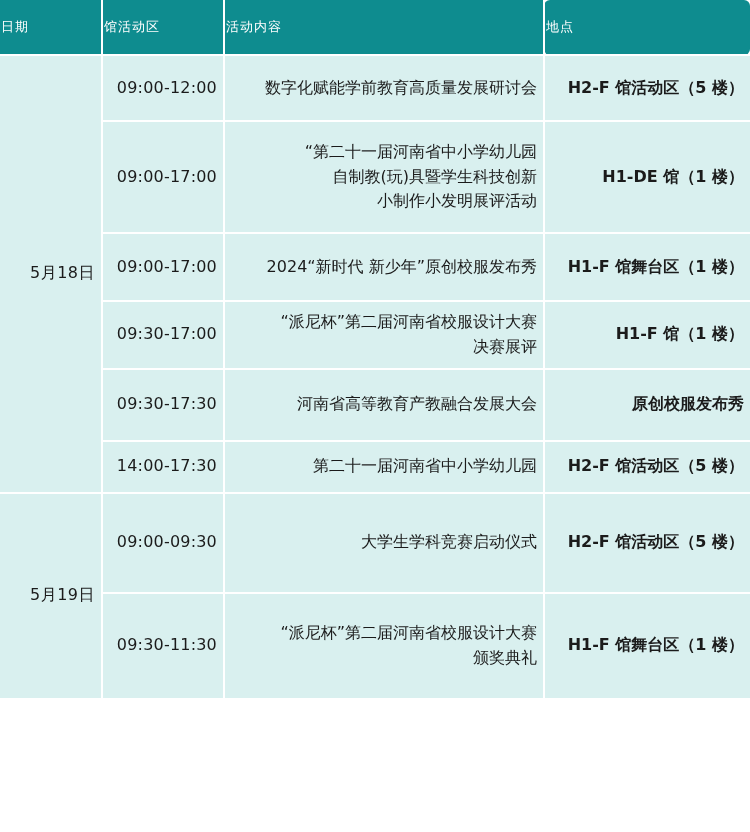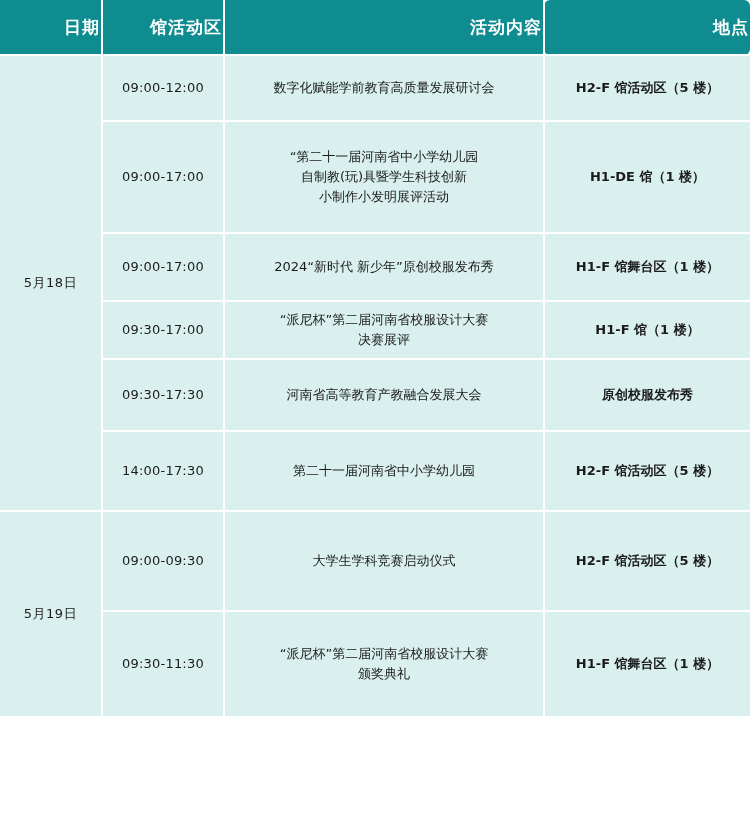--- a/index.html
+++ b/index.html
@@ -21,38 +21,38 @@
     box-sizing: border-box;
   }
   table.schedule {
     border-collapse: collapse;
     width: 750px;
     table-layout: fixed;
   }
   table.schedule th {
     background: #0e8c8f;
     color: #ffffff;
-    font-size: 17px;
-    font-weight: bold;
+    font-size: 13px;
+    font-weight: normal;
     height: 52px;
     letter-spacing: 1px;
     border-right: 2px solid #ffffff;
     border-bottom: 2px solid #ffffff;
-    text-align: right;
+    text-align: left;
     vertical-align: middle;
   }
   table.schedule th:last-child { border-right: none; border-radius: 6px; }
 
   table.schedule td {
     background: #d9f0ef;
     border-right: 2px solid #ffffff;
     border-bottom: 2px solid #ffffff;
-    text-align: center;
+    text-align: right;
     vertical-align: middle;
-    font-size: 13px;
+    font-size: 16px;
     color: #1b1b1b;
     line-height: 1.55;
     padding: 8px 6px;
     box-sizing: border-box;
   }
   table.schedule td:last-child { border-right: none; font-weight: bold; }
 
   .col-date   { width: 102px; }
   .col-time   { width: 122px; }
   .col-content{ width: 320px; }
@@ -131,21 +131,21 @@
           </td>
         <td class="place-cell">H1-F 馆（1 楼）</td>
       </tr>
       <tr style="height: 72px;">
         <td class="time-cell">09:30-17:30</td>
         <td class="content-cell">
             <span class="multiline">河南省高等教育产教融合发展大会</span>
           </td>
         <td class="place-cell">原创校服发布秀</td>
       </tr>
-      <tr style="height: 80px;">
+      <tr style="height: 52px;">
         <td class="time-cell">14:00-17:30</td>
         <td class="content-cell">
             <span class="multiline">第二十一届河南省中小学幼儿园</span>
           </td>
         <td class="place-cell">H2-F 馆活动区（5 楼）</td>
       </tr>
 
       <tr style="height: 100px;">
         <td class="date-cell" rowspan="2">5月19日</td>
         <td class="time-cell">09:00-09:30</td>

